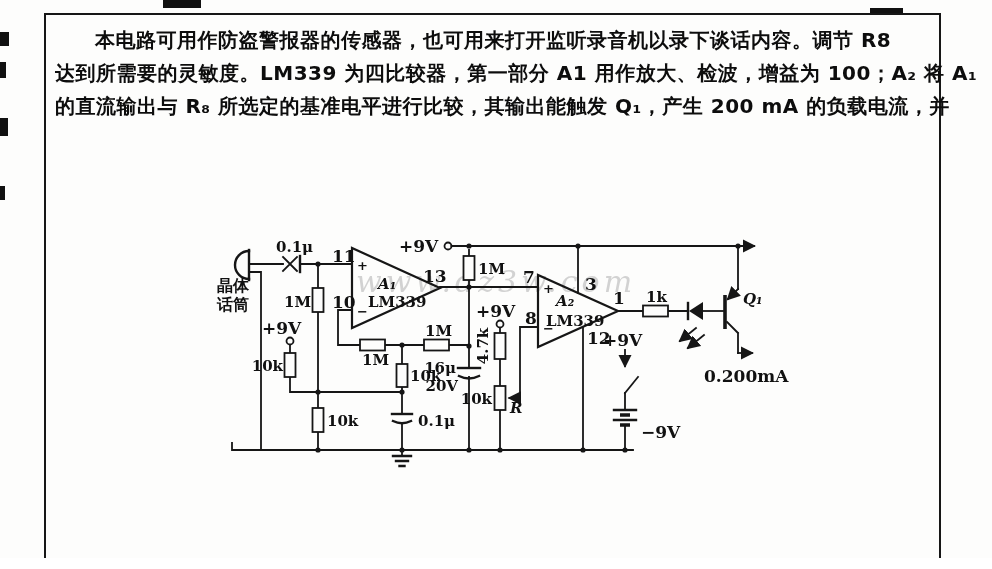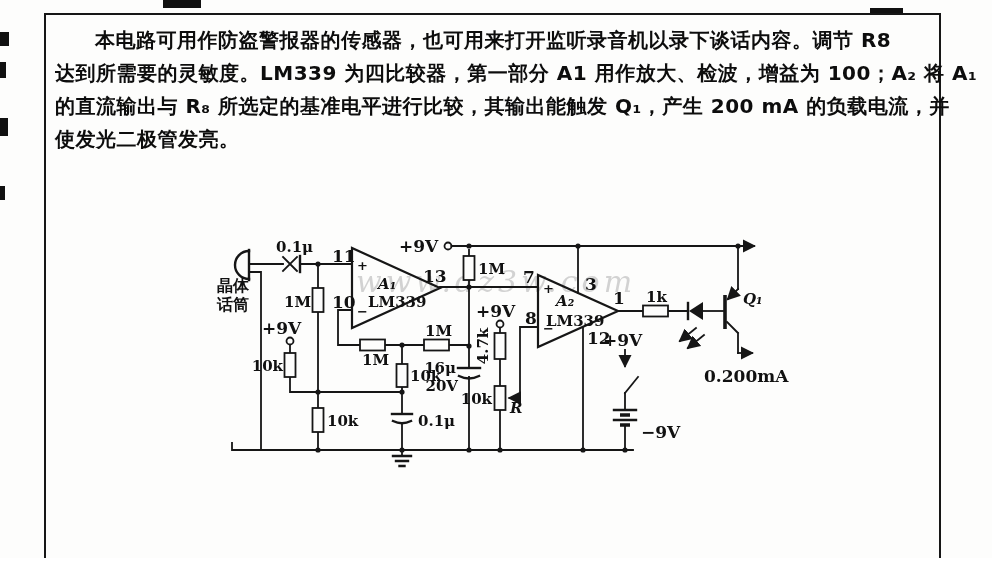--- a/index.html
+++ b/index.html
@@ -38,21 +38,20 @@
   <div class="artifact" style="left:0;top:62px;width:6px;height:16px;"></div>
   <div class="artifact" style="left:0;top:118px;width:8px;height:18px;"></div>
   <div class="artifact" style="left:0;top:186px;width:5px;height:14px;"></div>
   <div class="artifact" style="left:163px;top:0;width:38px;height:8px;"></div>
   <div class="artifact" style="left:870px;top:8px;width:33px;height:5px;"></div>
 
   <div id="textblock">
     <div class="tline indent">本电路可用作防盗警报器的传感器，也可用来打开监听录音机以录下谈话内容。调节 R8</div>
     <div class="tline">达到所需要的灵敏度。LM339 为四比较器，第一部分 A1 用作放大、检波，增益为 100；A₂ 将 A₁</div>
     <div class="tline">的直流输出与 R₈ 所选定的基准电平进行比较，其输出能触发 Q₁，产生 200 mA 的负载电流，并</div>
-    <div class="tline">使发光二极管发亮。</div>
   </div>
 
   <div id="watermark">www.dz3w.com</div>
 
   <svg width="992" height="569" viewBox="0 0 992 569">
     <defs>
       <marker id="arr" viewBox="0 0 10 10" refX="8.5" refY="5" markerWidth="7.5" markerHeight="7.5" orient="auto-start-reverse">
         <path d="M0,0 L10,5 L0,10 z" fill="#161616"></path>
       </marker>
     </defs>

